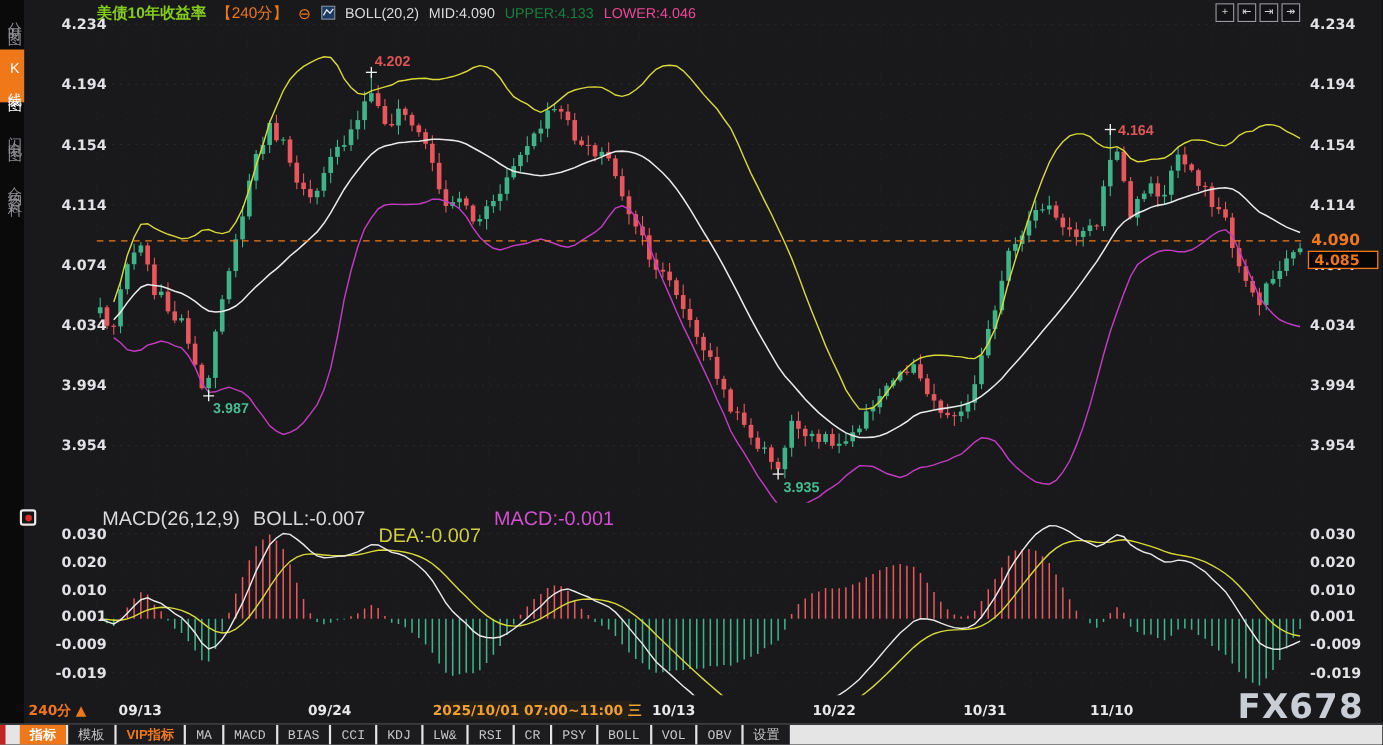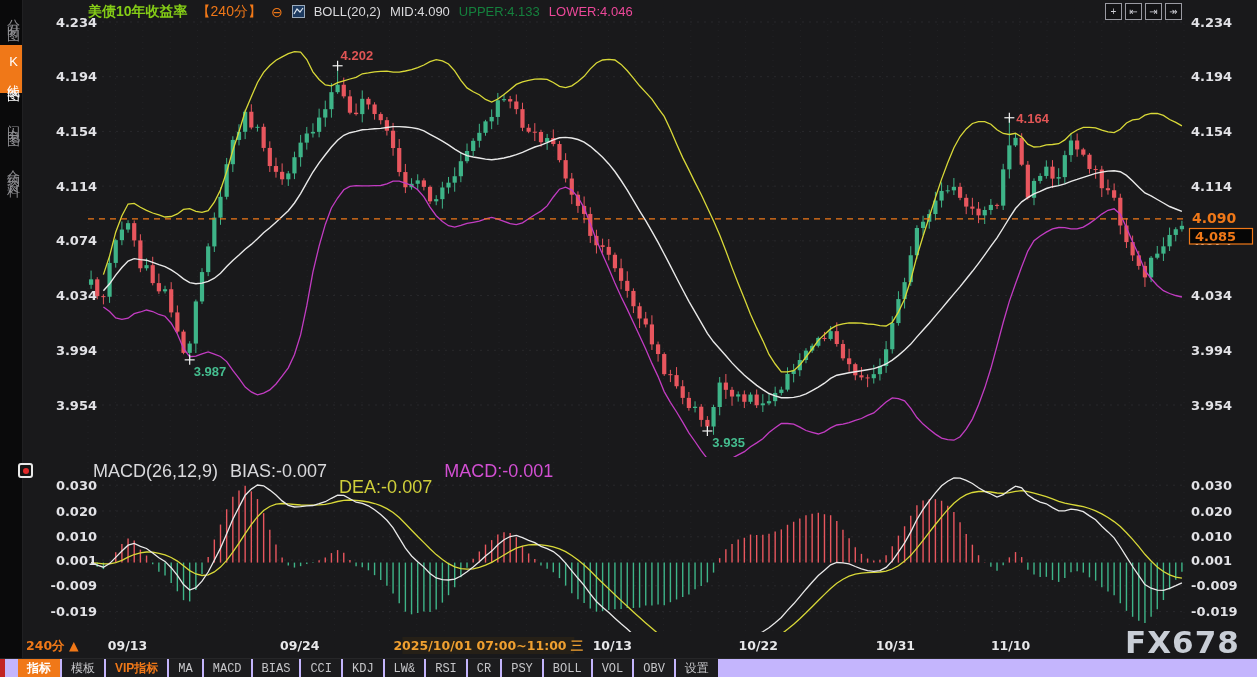--- a/index.html
+++ b/index.html
@@ -28,21 +28,21 @@
   
   #macdhdr{position:absolute;left:93px;top:461px;display:flex;gap:12px;font-size:18px;z-index:6;white-space:nowrap;}
   #macdhdr .w{color:#d9d9dc;}
   #macdhdr .y{color:#cfcf3a;margin-top:16px;}
   #macdhdr .m{color:#d24fd2;}
   
   .alert{position:absolute;left:18px;top:463px;width:11px;height:11px;border:2px solid #e9e9e9;border-radius:3px;
          background:#151515;display:flex;align-items:center;justify-content:center;z-index:6;cursor:pointer;}
   .alert i{width:6px;height:6px;border-radius:50%;background:#e22a2a;}
   
-  #btoolbar{position:absolute;left:0;top:658px;width:1257px;height:19px;background:#c4b5fd;border-top:1px solid #262628;
+  #btoolbar{position:absolute;left:0;top:658px;width:1257px;height:19px;background:#e5e5e5;border-top:1px solid #262628;
             display:flex;align-items:stretch;z-index:6;}
   .tb-marker{width:5px;background:#c22424;margin-right:13px;}
   .bt{background:#1c1c1e;color:#c6c6c9;font-family:"Liberation Mono",monospace;font-size:12px;
       padding:0 9px;margin-right:2px;display:flex;align-items:center;cursor:pointer;white-space:nowrap;}
   .bt.cjk{font-family:"Liberation Sans",sans-serif;}
   .bt.active{background:#f07818;color:#fff;font-weight:bold;}
   .bt.vip{color:#f07818;font-weight:bold;}
 </style>
 </head>
 <body>
@@ -746,21 +746,21 @@
 
   <div id="winctl">
       <div class="wbtn">+</div>
       <div class="wbtn">⇤</div>
       <div class="wbtn">⇥</div>
       <div class="wbtn">↠</div>
     </div>
 
   <div id="macdhdr">
     <span class="w">MACD(26,12,9)</span>
-    <span class="w">BIAS:-0.007</span>
+    <span class="w">BOLL:-0.007</span>
     <span class="y">DEA:-0.007</span>
     <span class="m">MACD:-0.001</span>
   </div>
 
   <div class="alert">
       <i></i>
     </div>
 
   <div id="btoolbar">
       <div class="tb-marker"></div>

